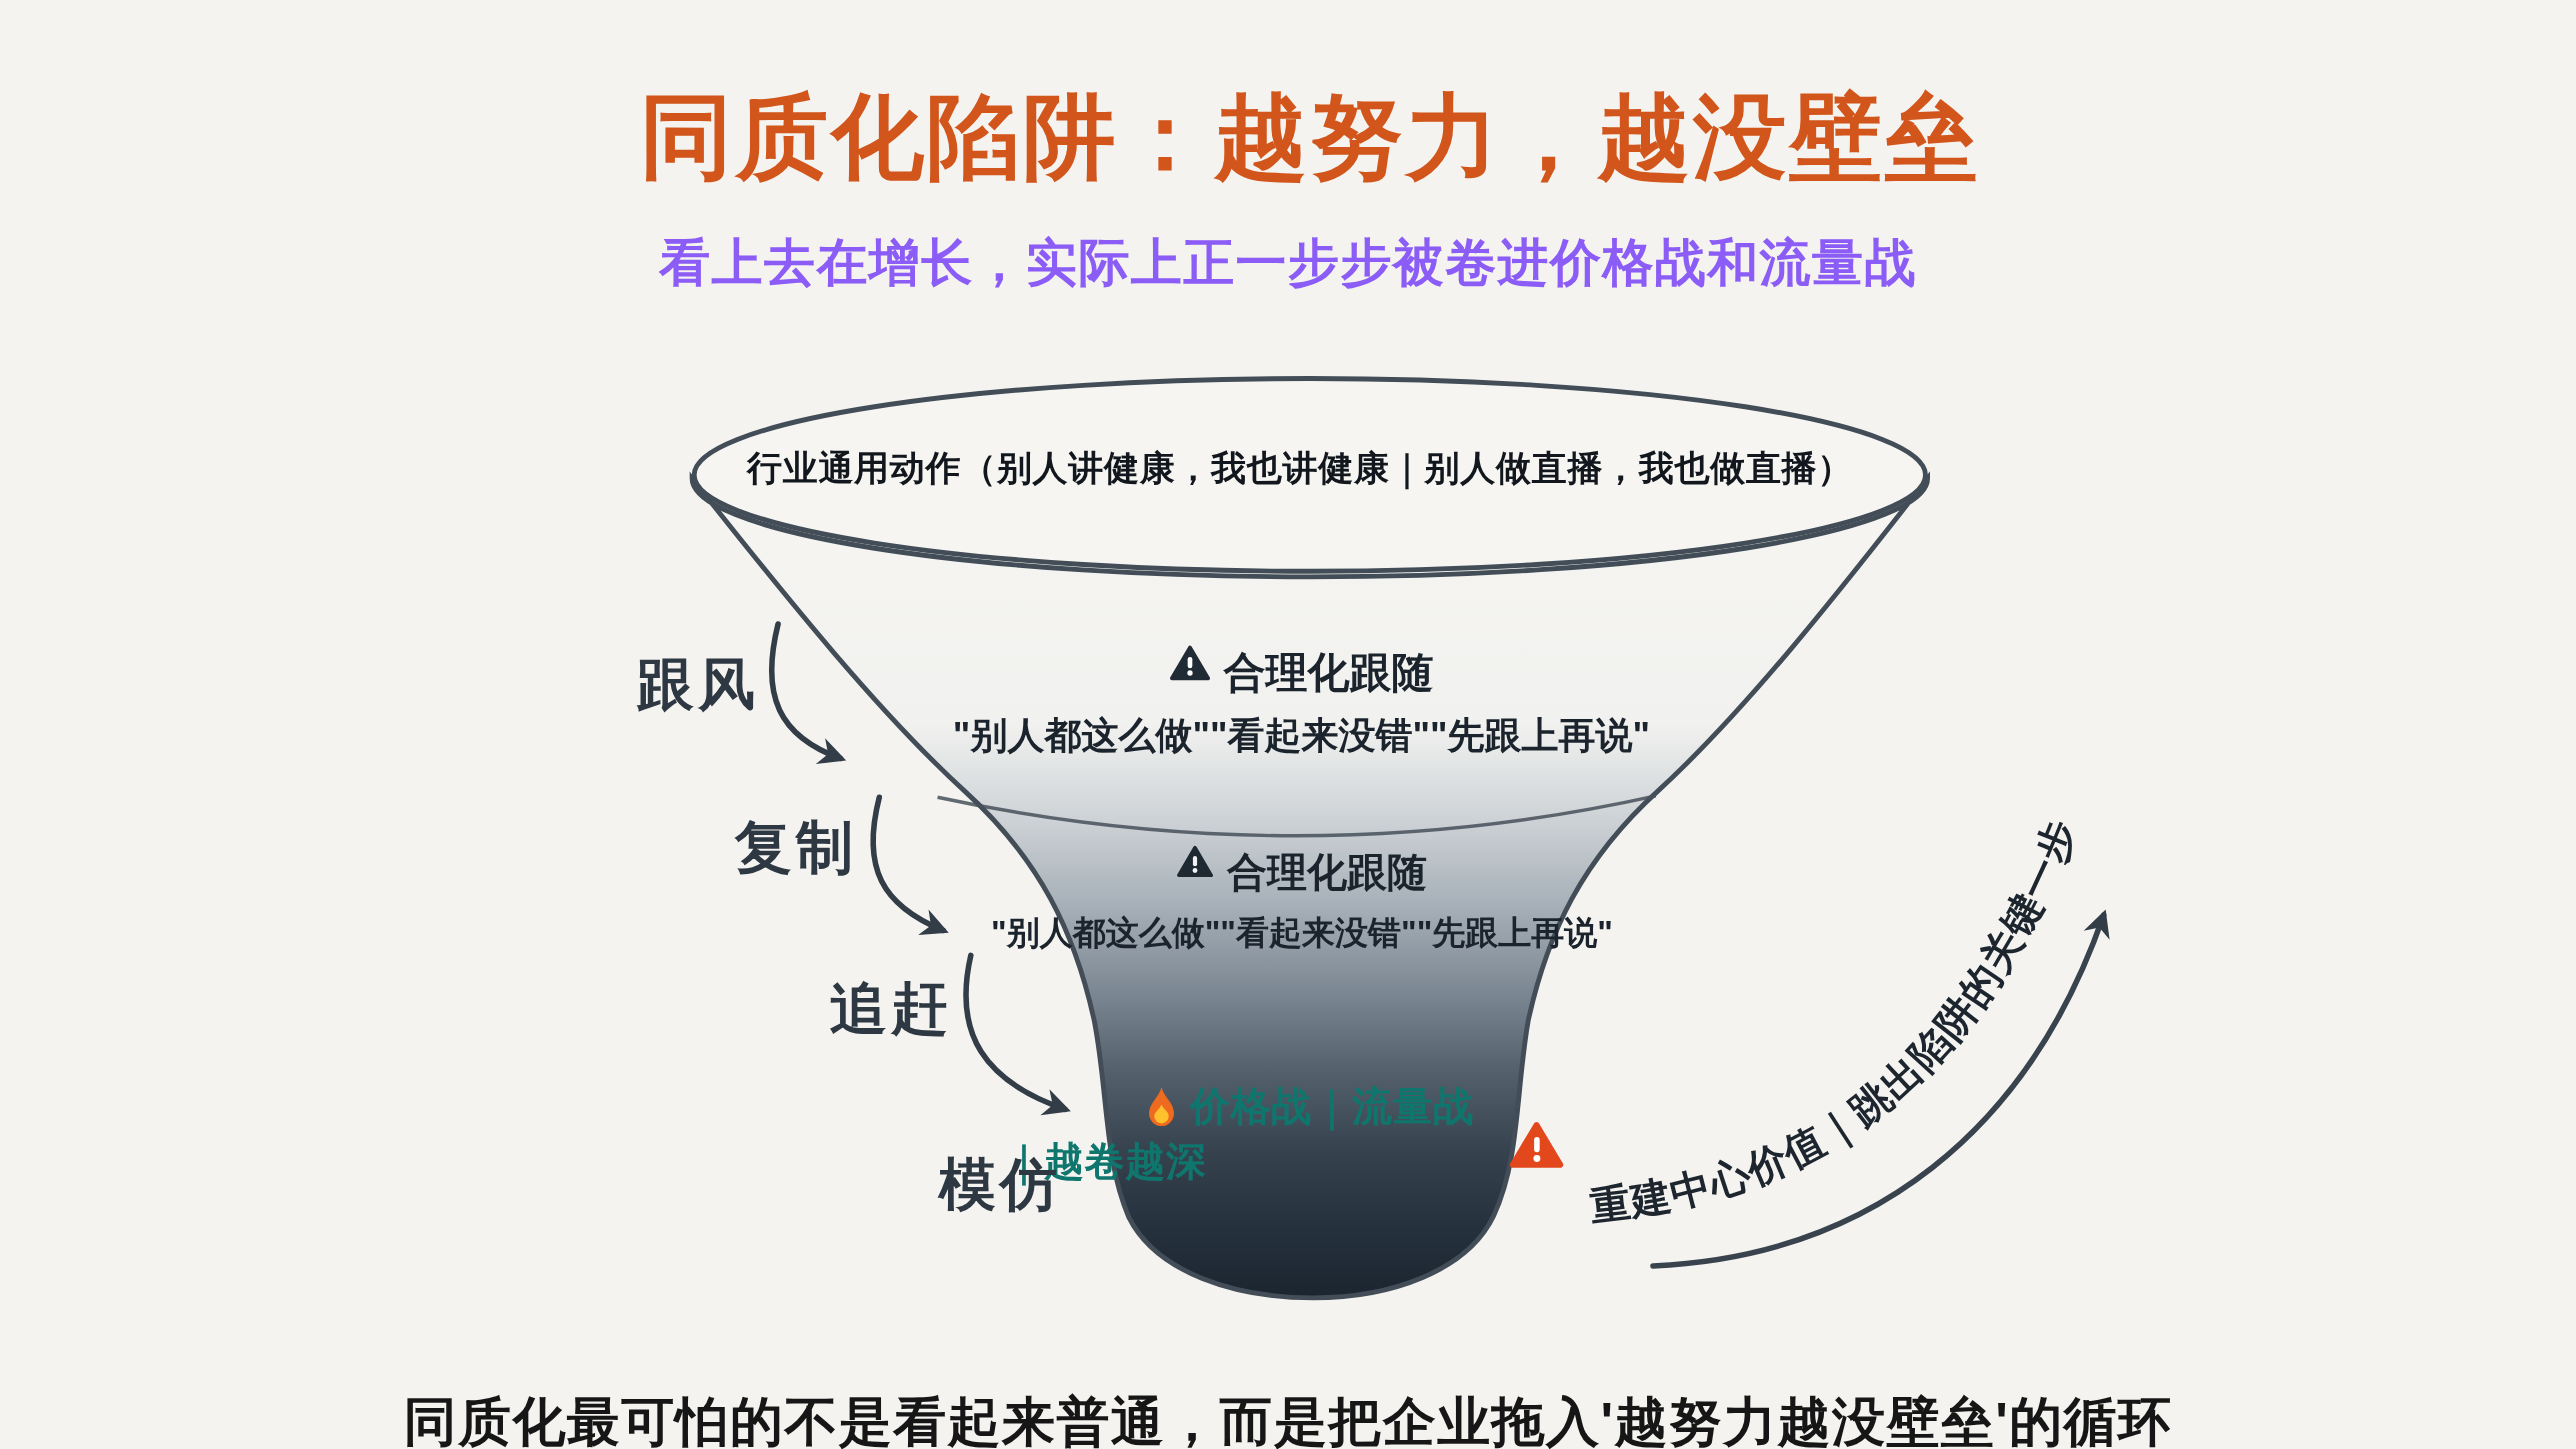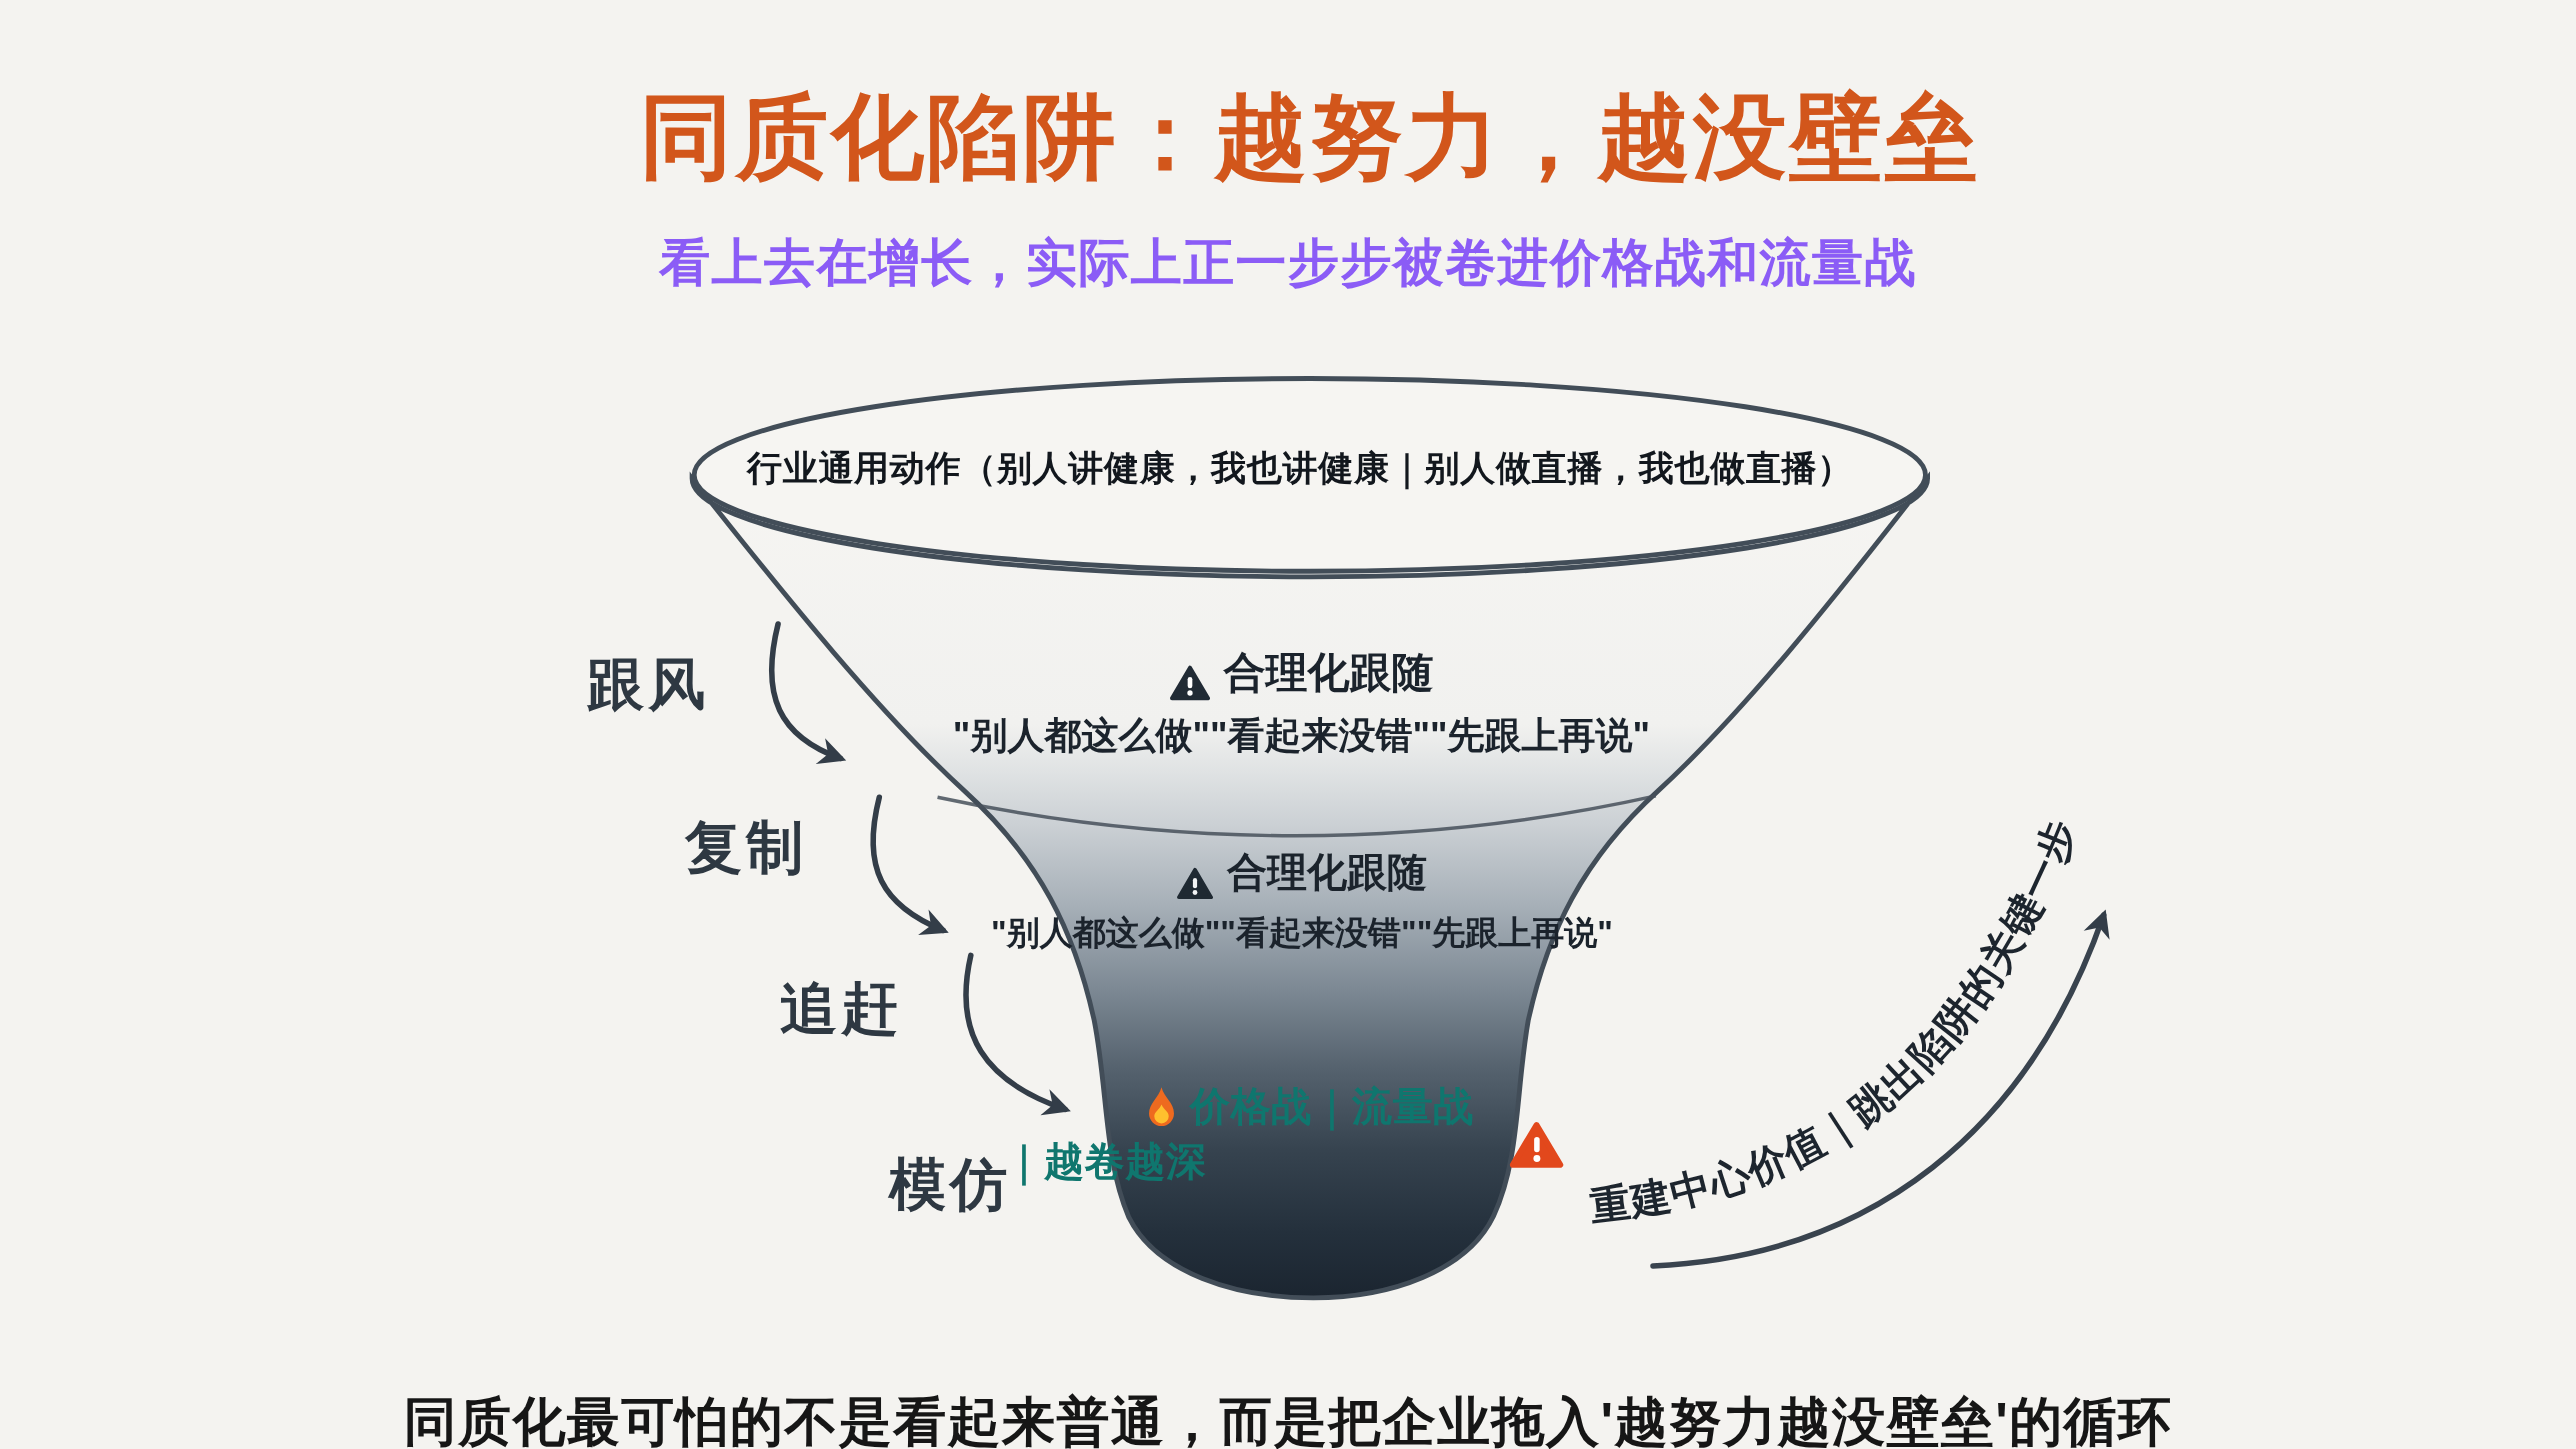--- a/index.html
+++ b/index.html
@@ -17,38 +17,38 @@
     padding-left:44px;
   }
   .subtitle{
     top:229px;font-size:51px;font-weight:700;color:#8b5cf6;letter-spacing:1.4px;
   }
   .ellipse-label{
     top:445px;font-size:35px;font-weight:700;color:#12171d;letter-spacing:0.7px;padding-left:24px;
   }
   .stage{position:absolute;text-align:center;}
   .stage-heading{
-    display:flex;align-items:flex-end;justify-content:center;gap:14px;
+    display:flex;align-items:flex-start;justify-content:center;gap:14px;
     font-weight:800;color:#1b232c;
   }
   .stage1{left:747px;top:645px;width:1109px;}
   .stage1 .stage-heading{font-size:42px;}
   .stage1 .stage-quotes{margin-top:9.7px;font-size:37px;font-weight:700;}
   .stage2{left:782px;top:845px;width:1040px;}
   .stage2 .stage-heading{font-size:40px;}
   .stage2 .stage-quotes{margin-top:11px;font-size:33px;font-weight:700;}
   .stage3{
     left:1004px;top:1079px;width:610px;
     font-size:40px;line-height:55px;font-weight:700;color:#0f766e;
     letter-spacing:0.7px;
   }
   .stage3-line1{display:flex;align-items:center;justify-content:center;gap:11px;}
   .flow-label{
     position:absolute;width:222px;height:69px;line-height:69px;
-    text-align:left;font-size:57px;font-weight:600;color:#2e3842;
+    text-align:center;font-size:57px;font-weight:600;color:#2e3842;
     letter-spacing:4.2px;
   }
   .caption{
     top:1340px;font-size:53px;font-weight:700;color:#161616;letter-spacing:1.4px;margin-top:47px;
   }
   svg.layer{position:absolute;left:0;top:0;}
   .icon-inline{flex:0 0 auto;display:block;}
 </style>
 </head>
 <body>

